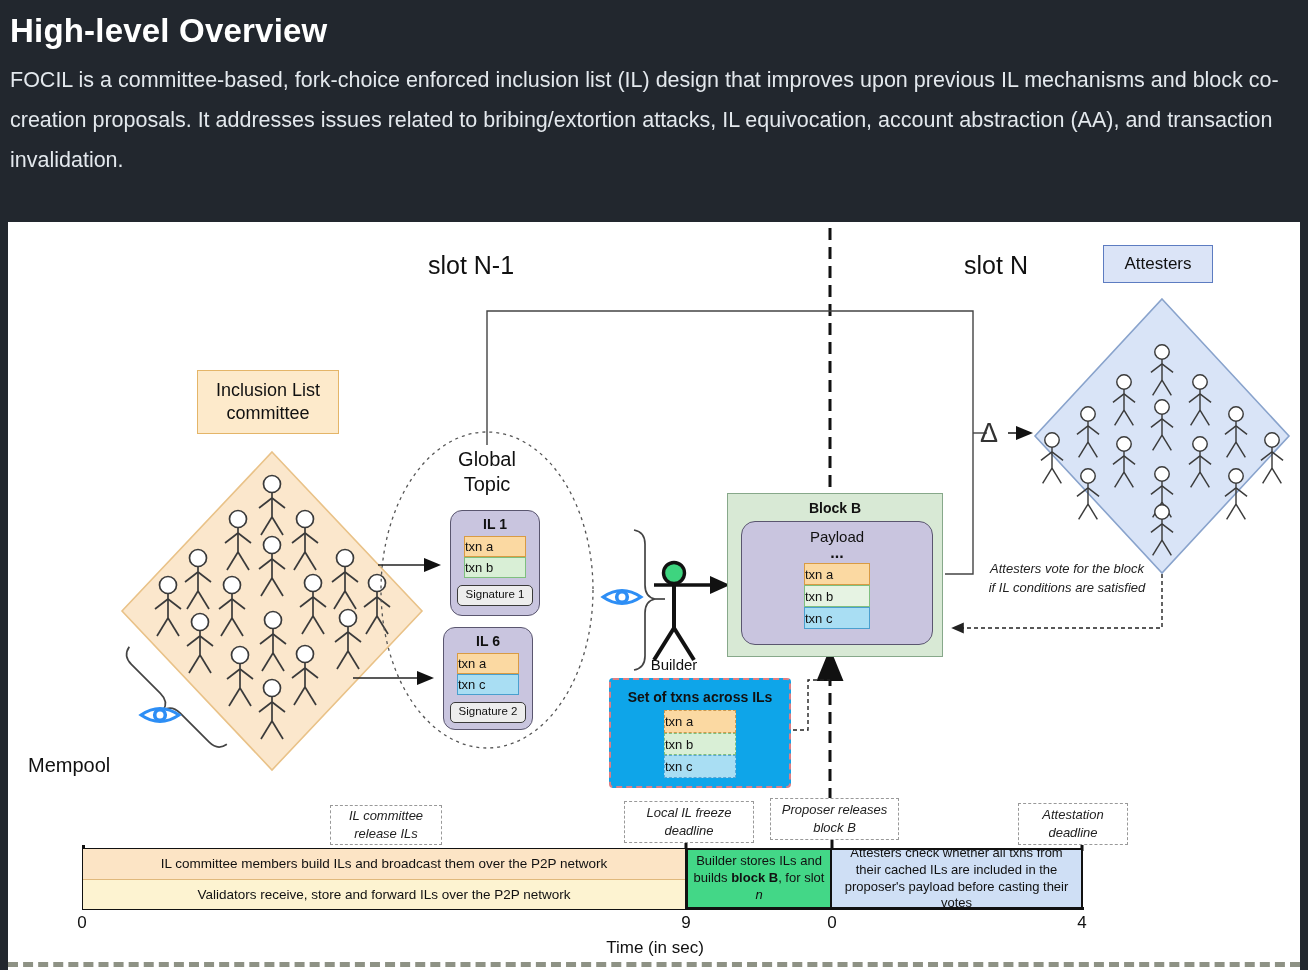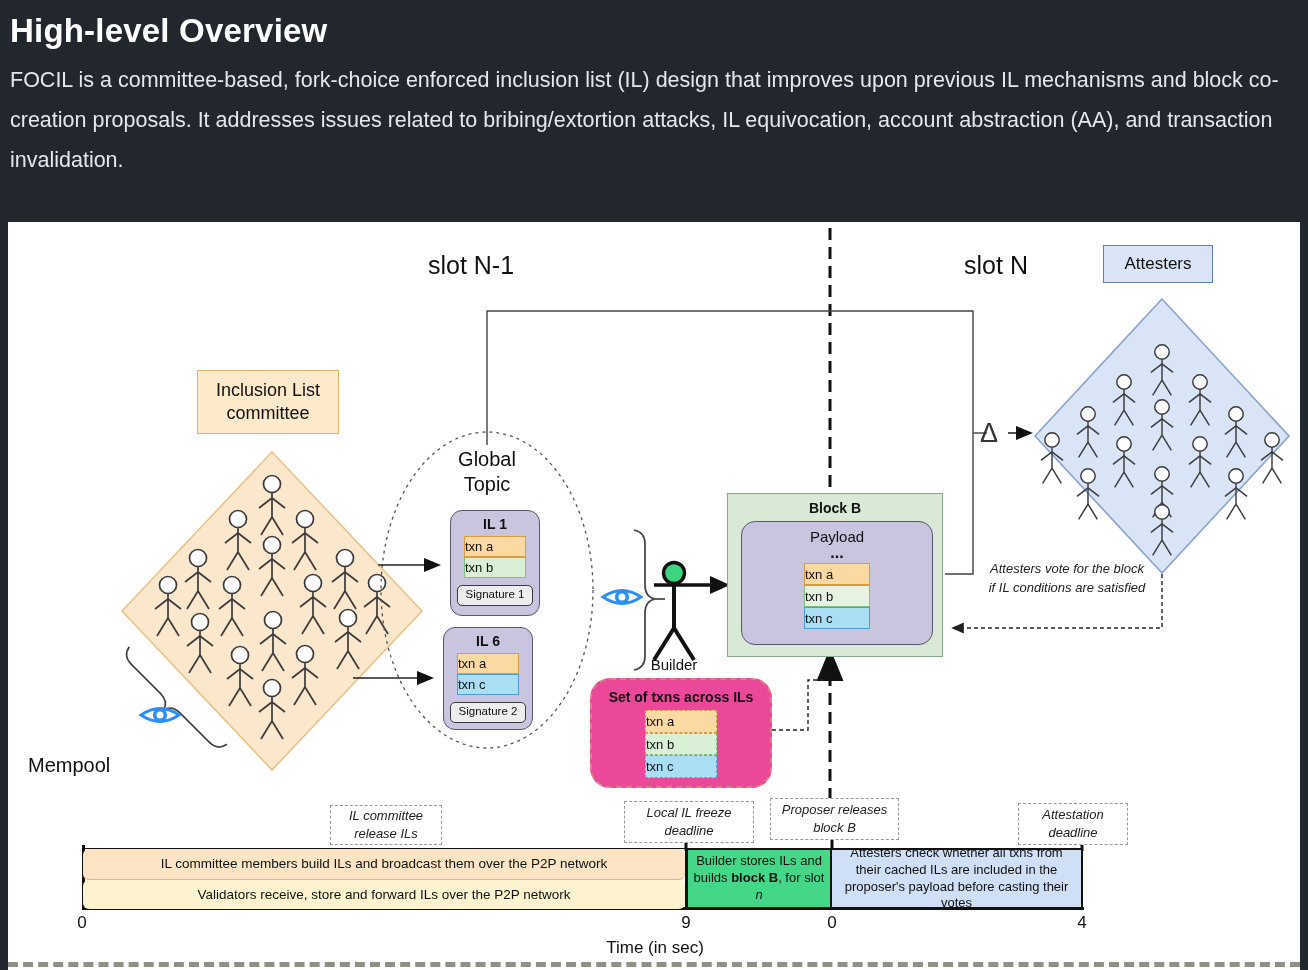--- a/index.html
+++ b/index.html
@@ -25,34 +25,34 @@
   .txn-b{background:#d9efd6;border:1px solid #7fbf7f;}
   .txn-c{background:#a9def3;border:1px solid #4a9fce;}
   .sig{width:74px;height:19px;margin:7px auto 0;background:#ededed;border:1.5px solid #3a3a3a;border-radius:5px;font-size:11.5px;line-height:17px;text-align:center;}
   .block-b{background:#d8e9d5;border:1px solid #87a88a;}
   .block-title{font-weight:700;font-size:14px;text-align:center;margin-top:6px;}
   .payload{position:absolute;left:13px;top:27px;width:190px;height:122px;background:#c9c5df;border:1.3px solid #5a566f;border-radius:14px;}
   .payload .p-title{font-size:15px;text-align:center;margin-top:6px;}
   .payload .dots{font-size:16px;font-weight:700;text-align:center;line-height:12px;margin:2px 0 4px;}
   .payload .txn{width:66px;height:22px;line-height:21px;}
   .payload .txn-b{background:#e6f3e3;}
-  .set-box{background:#ec4899;border:2px dashed #dd7e84;border-radius:20px;}
+  .set-box{background:#0ea5e9;border:2px dashed #dd7e84;border-radius:4px;margin-left:19px;}
   .set-title{font-weight:700;font-size:14px;text-align:center;margin-top:9px;}
   .set-box .txn{width:72px;height:22.5px;line-height:21px;}
   .set-box .txn-a{border:1.4px dashed #cf9a4e;}
   .set-box .txn-b{border:1.4px dashed #7fbf7f;}
   .set-box .txn-c{border:1.4px dashed #5aa7d6;}
   .note{font-style:italic;font-size:13px;line-height:1.45;color:#222;}
   .delta{font-size:27px;color:#333;}
   .small-label{font-size:15px;}
   .mempool{font-size:20px;}
   .ms{border:1.3px dashed #999;background:#fff;font-style:italic;font-size:13px;line-height:1.35;color:#222;padding:2px;}
   .bar{border:2px solid #111;font-size:13px;line-height:1.3;padding:0 4px;}
   .bar-orange{border:1.6px solid #111;padding:0;}
-  .bar-orange .row{height:50%;display:flex;align-items:center;justify-content:center;font-size:13.5px;border-radius:6px;}
+  .bar-orange .row{height:50%;display:flex;align-items:center;justify-content:center;font-size:13.5px;}
   .bar-orange .row1{background:#fce4c5;border-bottom:1px solid #e0b87c;}
   .bar-orange .row2{background:#fdf3d1;}
   .tick-num{font-size:17px;width:20px;text-align:center;}
   .axis-label{font-size:17px;}
   .bottom-dash{position:absolute;left:0;right:0;top:740px;border-top:5px dashed #7b8070;opacity:.85;}
 </style>
 </head>
 <body>
 
 <div class="page">

